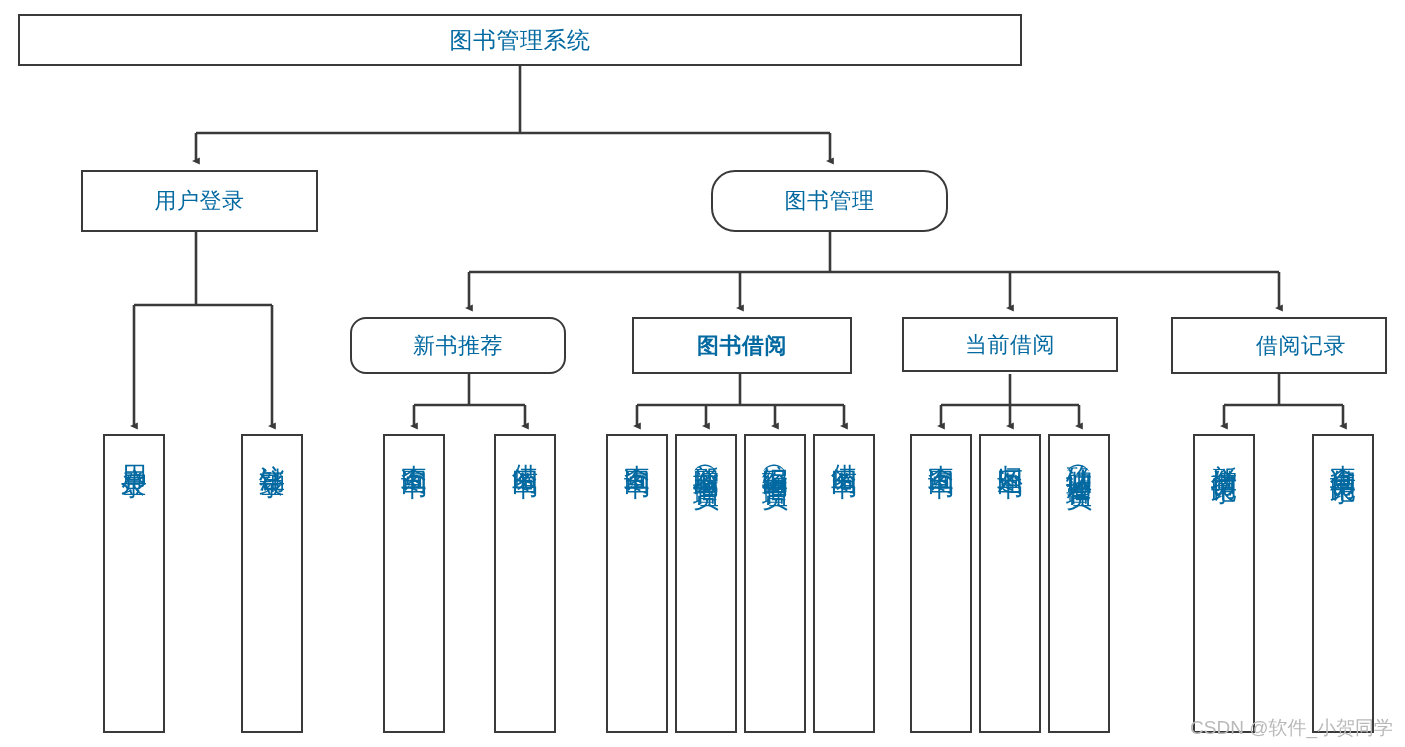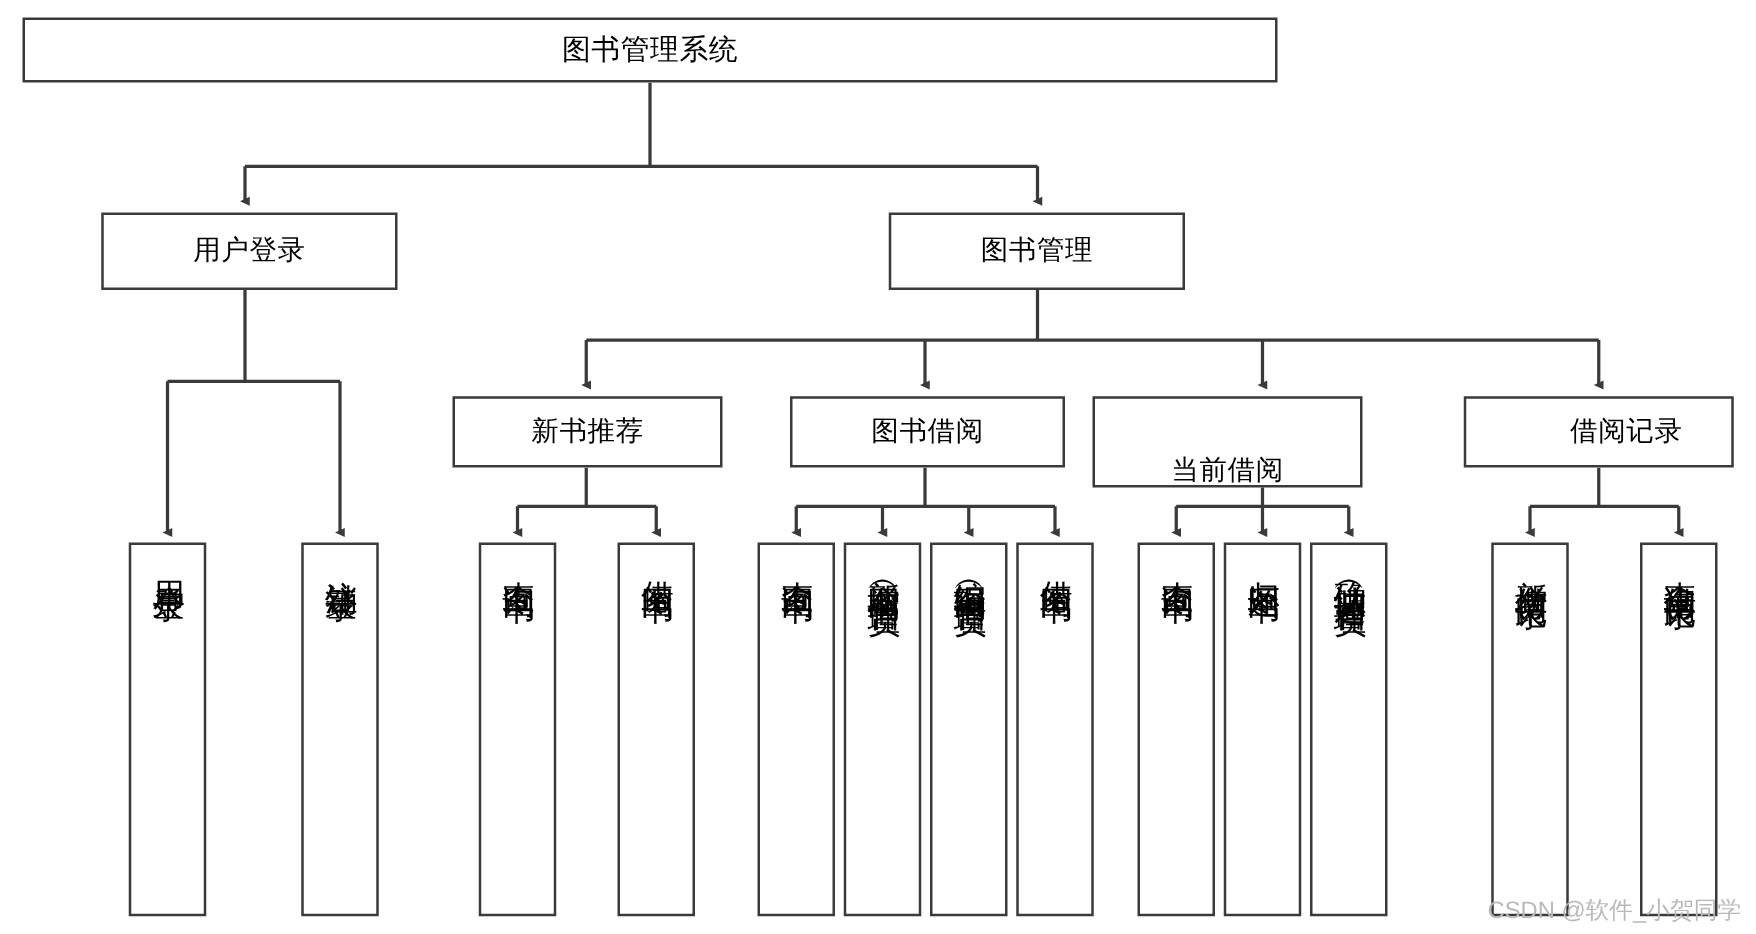--- a/index.html
+++ b/index.html
@@ -25,21 +25,21 @@
     height: 747px;
   }
   .node {
     position: absolute;
     box-sizing: border-box;
     background: #ffffff;
     border: 2px solid #3a3a3a;
     display: flex;
     align-items: center;
     justify-content: center;
-    color: #000000;
+    color: #0369a1;
     z-index: 2;
   }
   .node .label {
     display: block;
     text-align: center;
     line-height: 1.05;
     letter-spacing: 0.5px;
   }
   .node.horizontal .label {
     font-size: 22px;
@@ -125,31 +125,31 @@
     </g>
   </svg>
 
   <div class="node horizontal root" style="left:18px; top:14px; width:1004px; height:52px;">
     <span class="label">图书管理系统</span>
   </div>
 
   <div class="node horizontal" style="left:81px; top:170px; width:237px; height:62px;">
     <span class="label">用户登录</span>
   </div>
-  <div class="node horizontal" style="left:711px; top:170px; width:237px; height:62px;">
+  <div class="node horizontal" style="left:711px; top:170px; width:237px; height:62px;border-radius:24px;">
     <span class="label">图书管理</span>
   </div>
 
-  <div class="node horizontal" style="left:362px; top:317px; width:216px; height:57px;">
+  <div class="node horizontal" style="left:350px; top:317px; width:216px; height:57px;border-radius:16px;">
     <span class="label">新书推荐</span>
   </div>
-  <div class="node horizontal" style="left:632px; top:317px; width:220px; height:57px;">
+  <div class="node horizontal" style="left:632px; top:317px; width:220px; height:57px;font-weight:bold;">
     <span class="label">图书借阅</span>
   </div>
-  <div class="node horizontal" style="left:874px; top:317px; width:216px; height:73px;align-items:flex-end;">
+  <div class="node horizontal" style="left:902px; top:317px; width:216px; height:55px;">
     <span class="label">当前借阅</span>
   </div>
   <div class="node horizontal" style="left:1171px; top:317px; width:216px; height:57px;padding-left:44px;">
     <span class="label">借阅记录</span>
   </div>
 
   <div class="node vertical" style="left:103px; top:434px; width:62px; height:299px;">
     <span class="label">用户登录</span>
   </div>
   <div class="node vertical" style="left:241px; top:434px; width:62px; height:299px;">

